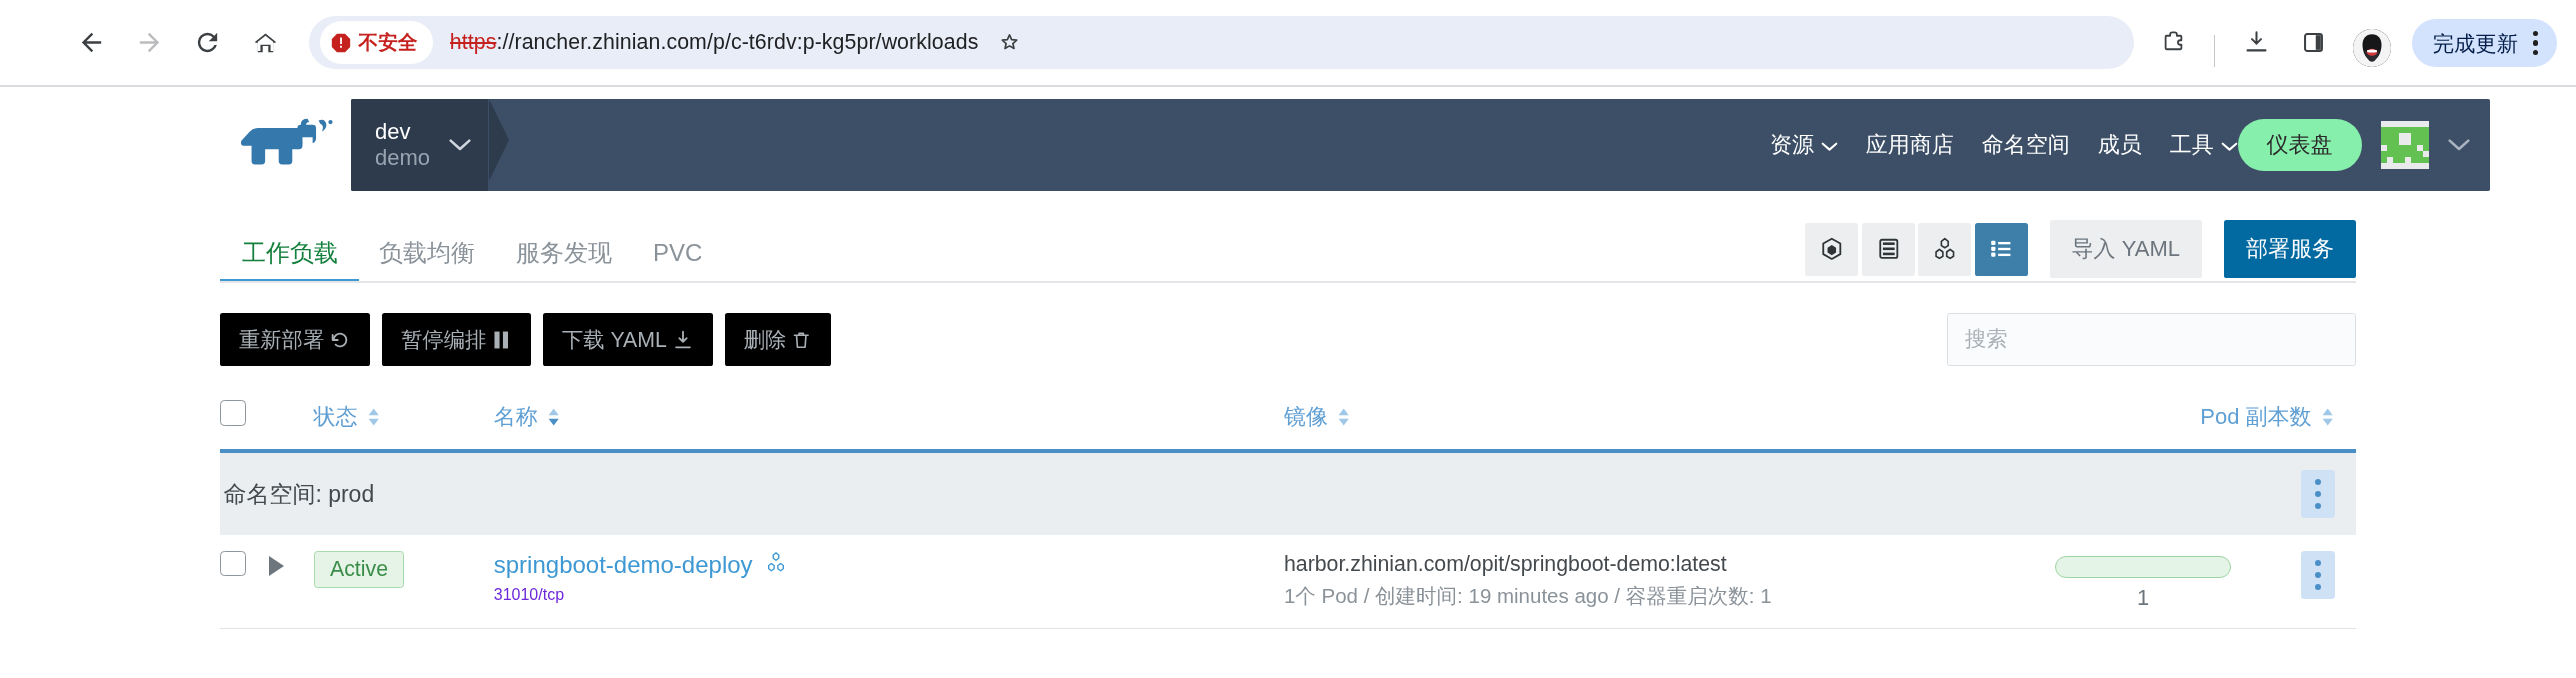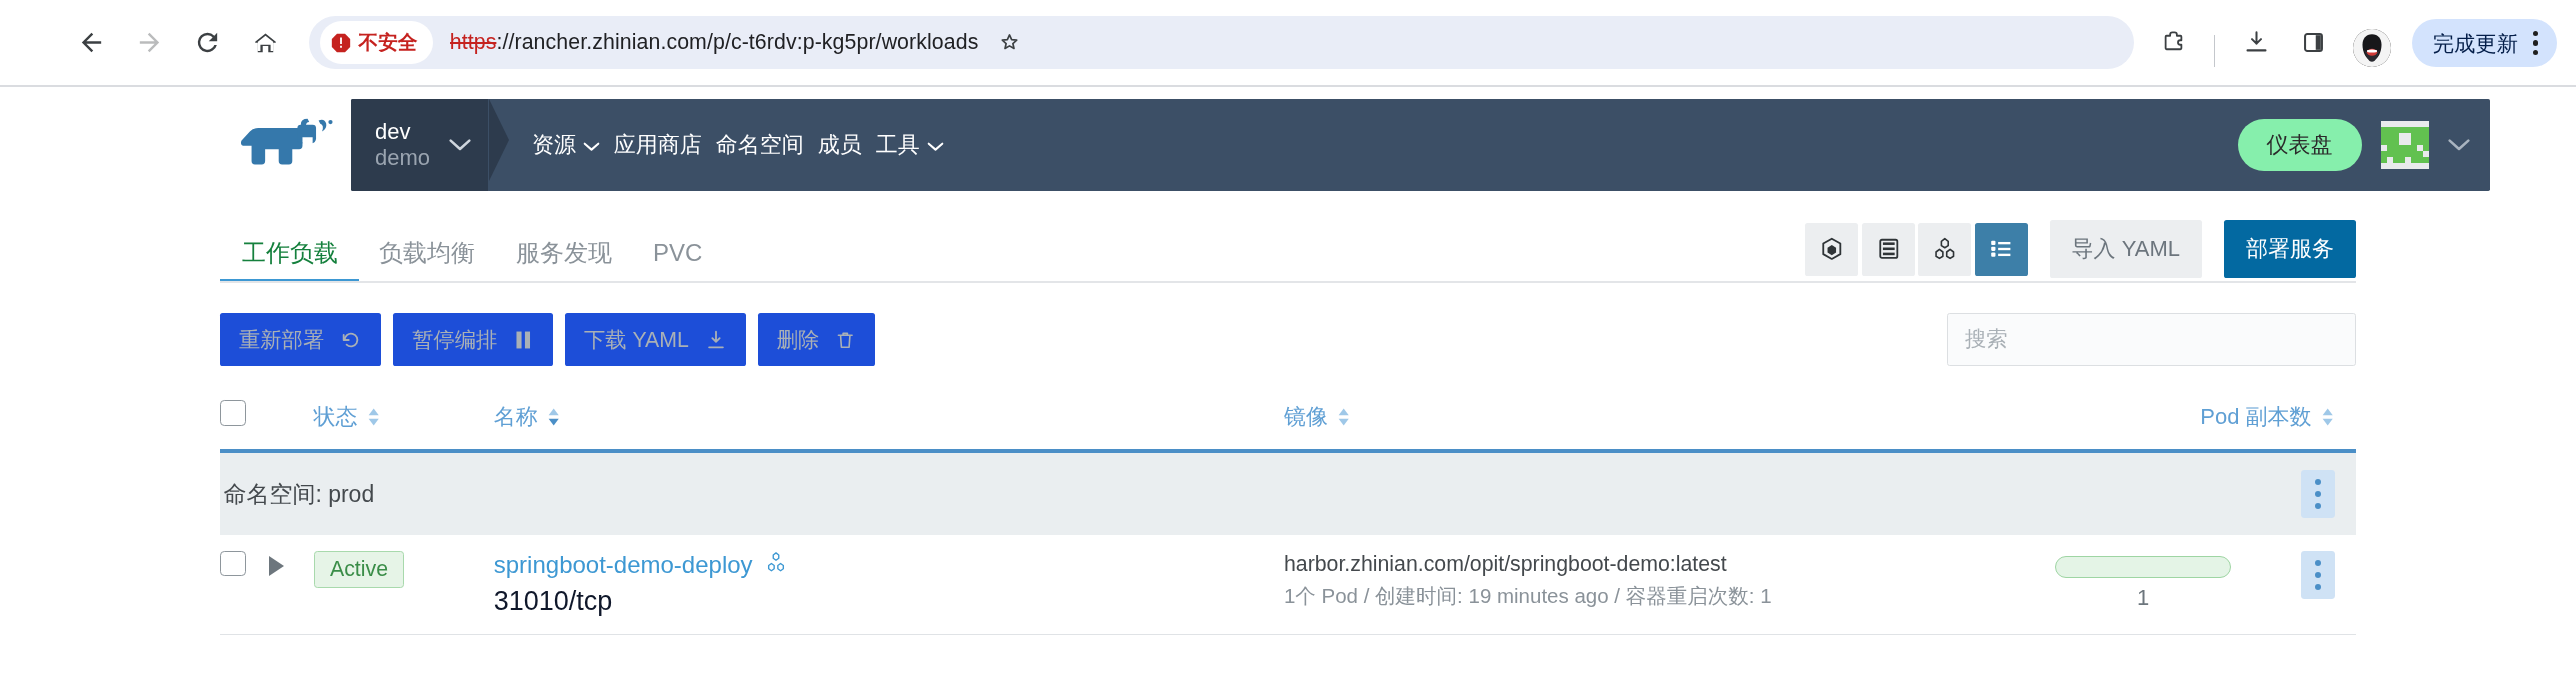--- a/index.html
+++ b/index.html
@@ -177,24 +177,25 @@
     border-bottom: 41px solid transparent;
     border-left: 20.5px solid #2d3b4d;
   }
   .cluster-names { display: flex; flex-direction: column; line-height: 1.05; }
   .cluster-names .c-top { color: #ffffff; font-size: 22px; }
   .cluster-names .c-bot { color: #9aa4b0; font-size: 22px; text-align: right; margin-top: 3.4px; }
   .chev { color: #cfd6de; font-size: 19px; line-height: 1; }
 
   .header-nav {
     display: flex; align-items: center;
-    gap: 14px;
+    gap: 28px;
     padding-left: 44px;
     flex: 1 1 auto;
     min-width: 0;
+    justify-content: flex-end;
   }
   .header-nav .nav-item {
     color: #ffffff;
     font-size: 22px;
     display: flex; align-items: center; gap: 6.8px;
     white-space: nowrap;
     cursor: pointer;
   }
   .header-right {
     display: flex; align-items: center; gap: 19px;
@@ -285,26 +286,26 @@
   
   .action-row {
     display: flex;
     align-items: center;
     justify-content: space-between;
     margin-top: 29px;
     padding: 0 220px;
   }
   .action-btns { display: flex; gap: 12px; }
   .act-btn {
-    background: #1d4ed8;
+    background: #000000;
     color: #a9b0b6;
     font-size: 21.3px;
     border-radius: 2.6px;
     padding: 12px 19px;
-    display: flex; align-items: center; gap: 16px;
+    display: flex; align-items: center; gap: 5px;
     white-space: nowrap;
     cursor: pointer;
   }
   .search-box {
     width: 409px;
     height: 53px;
     border: 0.9px solid #dcdfe2;
     border-radius: 2.6px;
     background: #fafbfc;
     display: flex; align-items: center;
@@ -384,22 +385,22 @@
     border-radius: 3.4px;
     padding: 5.1px 15.4px;
   }
   .name-link {
     color: #3d98d3;
     font-size: 24px;
     text-decoration: none;
     cursor: pointer;
   }
   .name-sub {
-    color: #0f172a;
-    font-size: 27px;
+    color: #6d28d9;
+    font-size: 16px;
     margin-top: 6.8px;
     cursor: pointer;
     display: inline-block;
   }
   .img-main { color: #44494d; font-size: 21.3px; line-height: 1.25; }
   .img-sub  { color: #8a9299; font-size: 20.5px; margin-top: 5.1px; }
 
   .pods-cell { text-align: center; padding-right: 17px !important; }
   .bar-outer {
     width: 176px;

